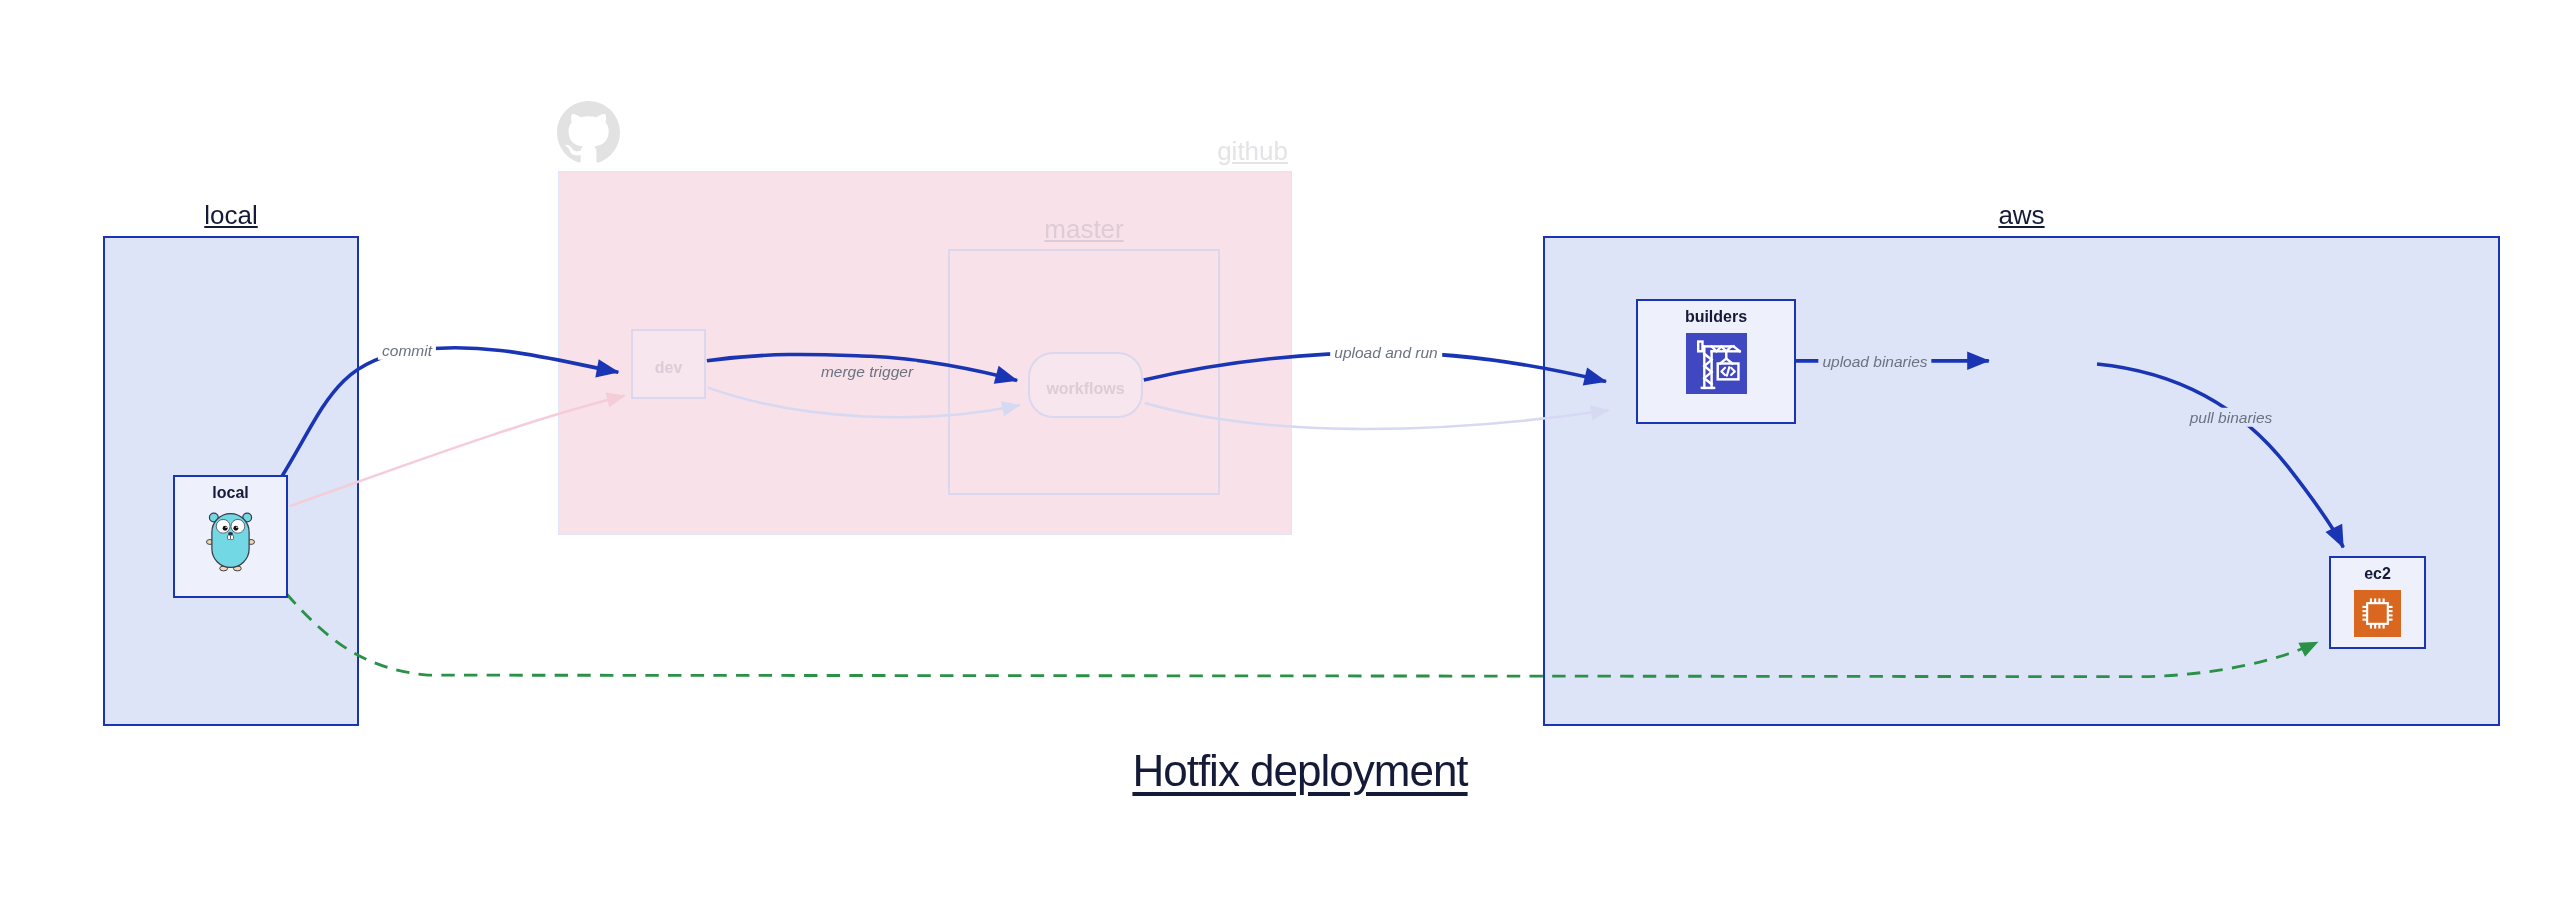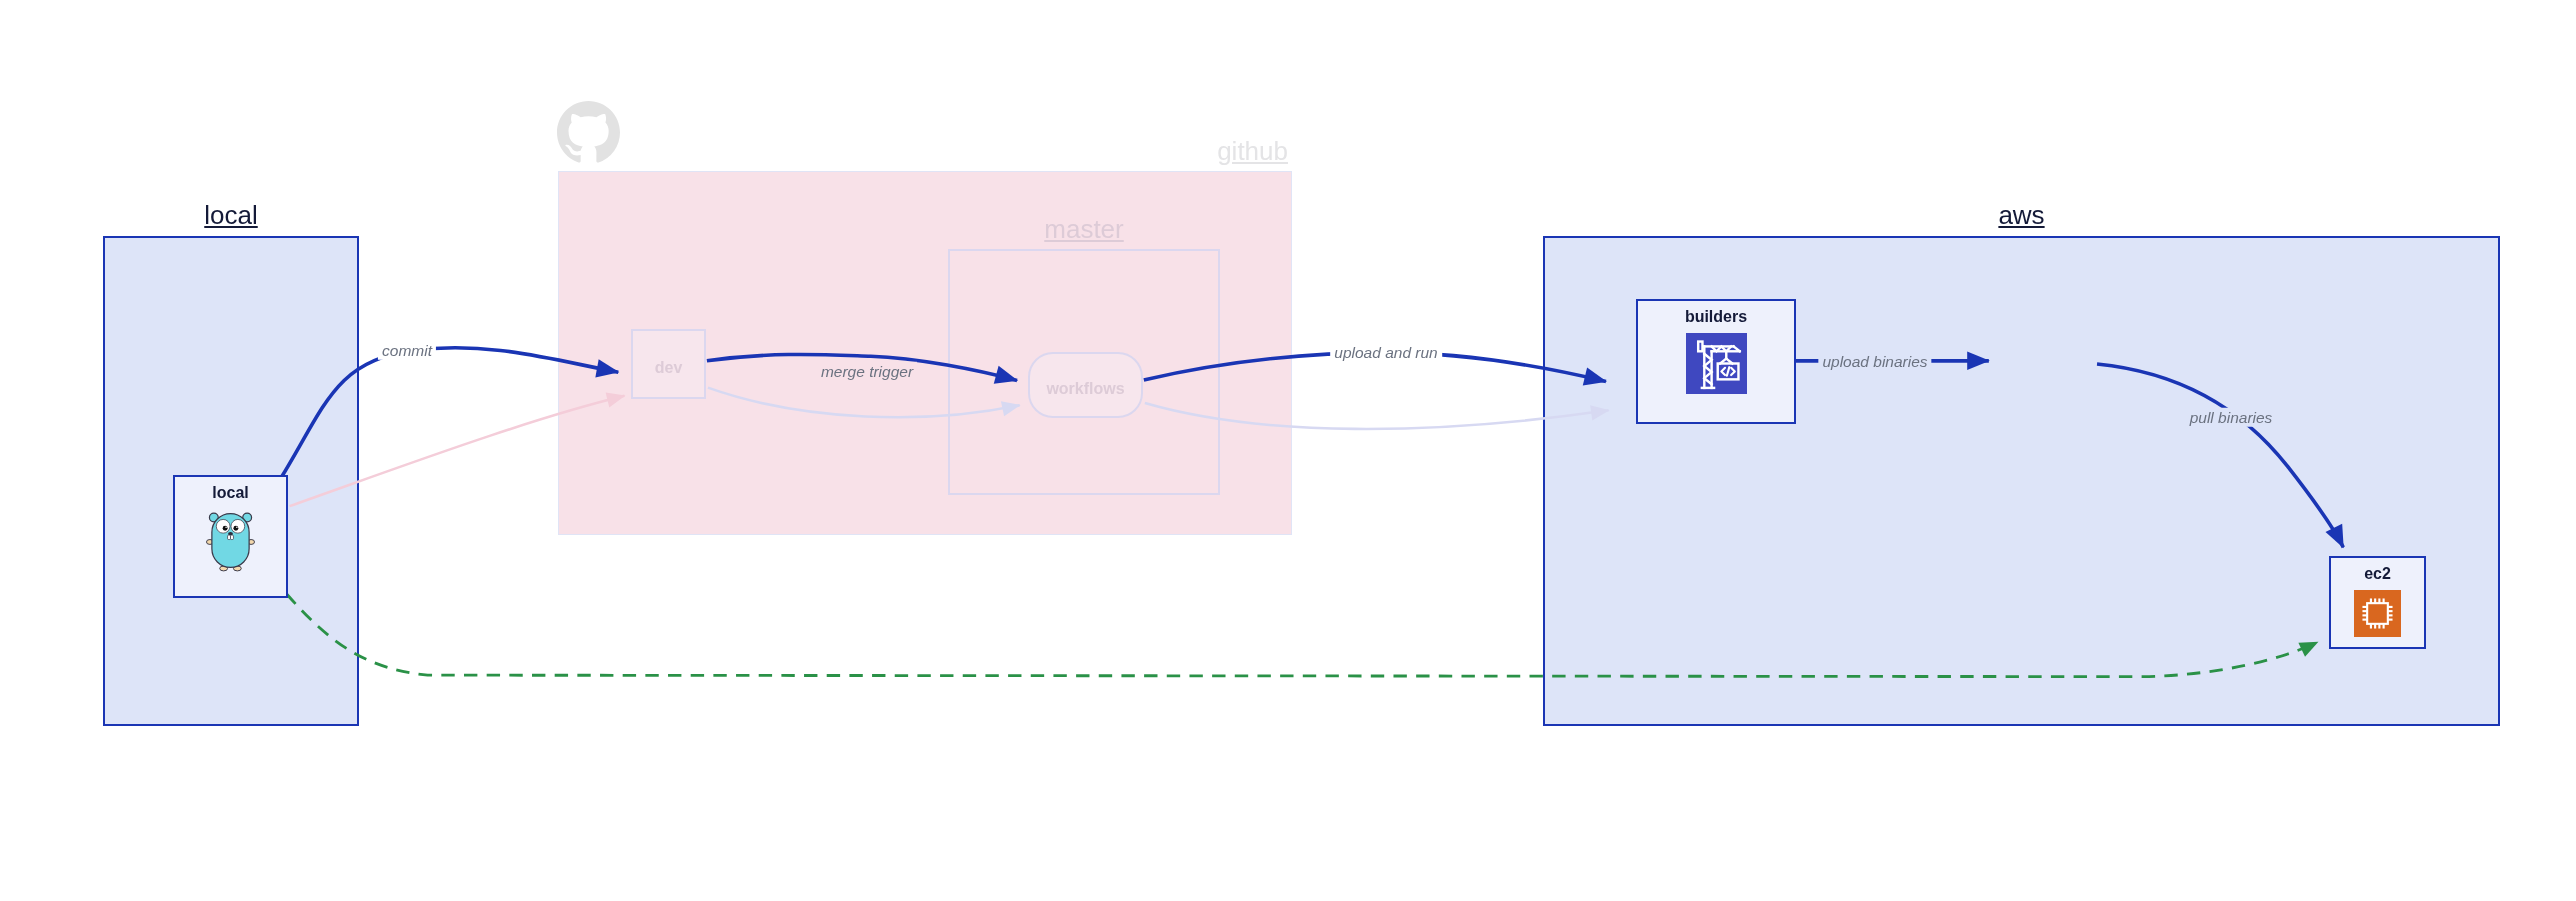--- a/index.html
+++ b/index.html
@@ -166,15 +166,16 @@
           <line x1="18" y1="54" x2="28" y2="54"></line>
           <line x1="18" y1="63" x2="28" y2="63"></line>
         <line x1="72" y1="36" x2="82" y2="36"></line>
           <line x1="72" y1="45" x2="82" y2="45"></line>
           <line x1="72" y1="54" x2="82" y2="54"></line>
           <line x1="72" y1="63" x2="82" y2="63"></line>
       </g>
     </svg>
   </div>
 
+  <div class="diagram-title">Hotfix deployment</div>
 
 </div>
 
 
 </body></html>

